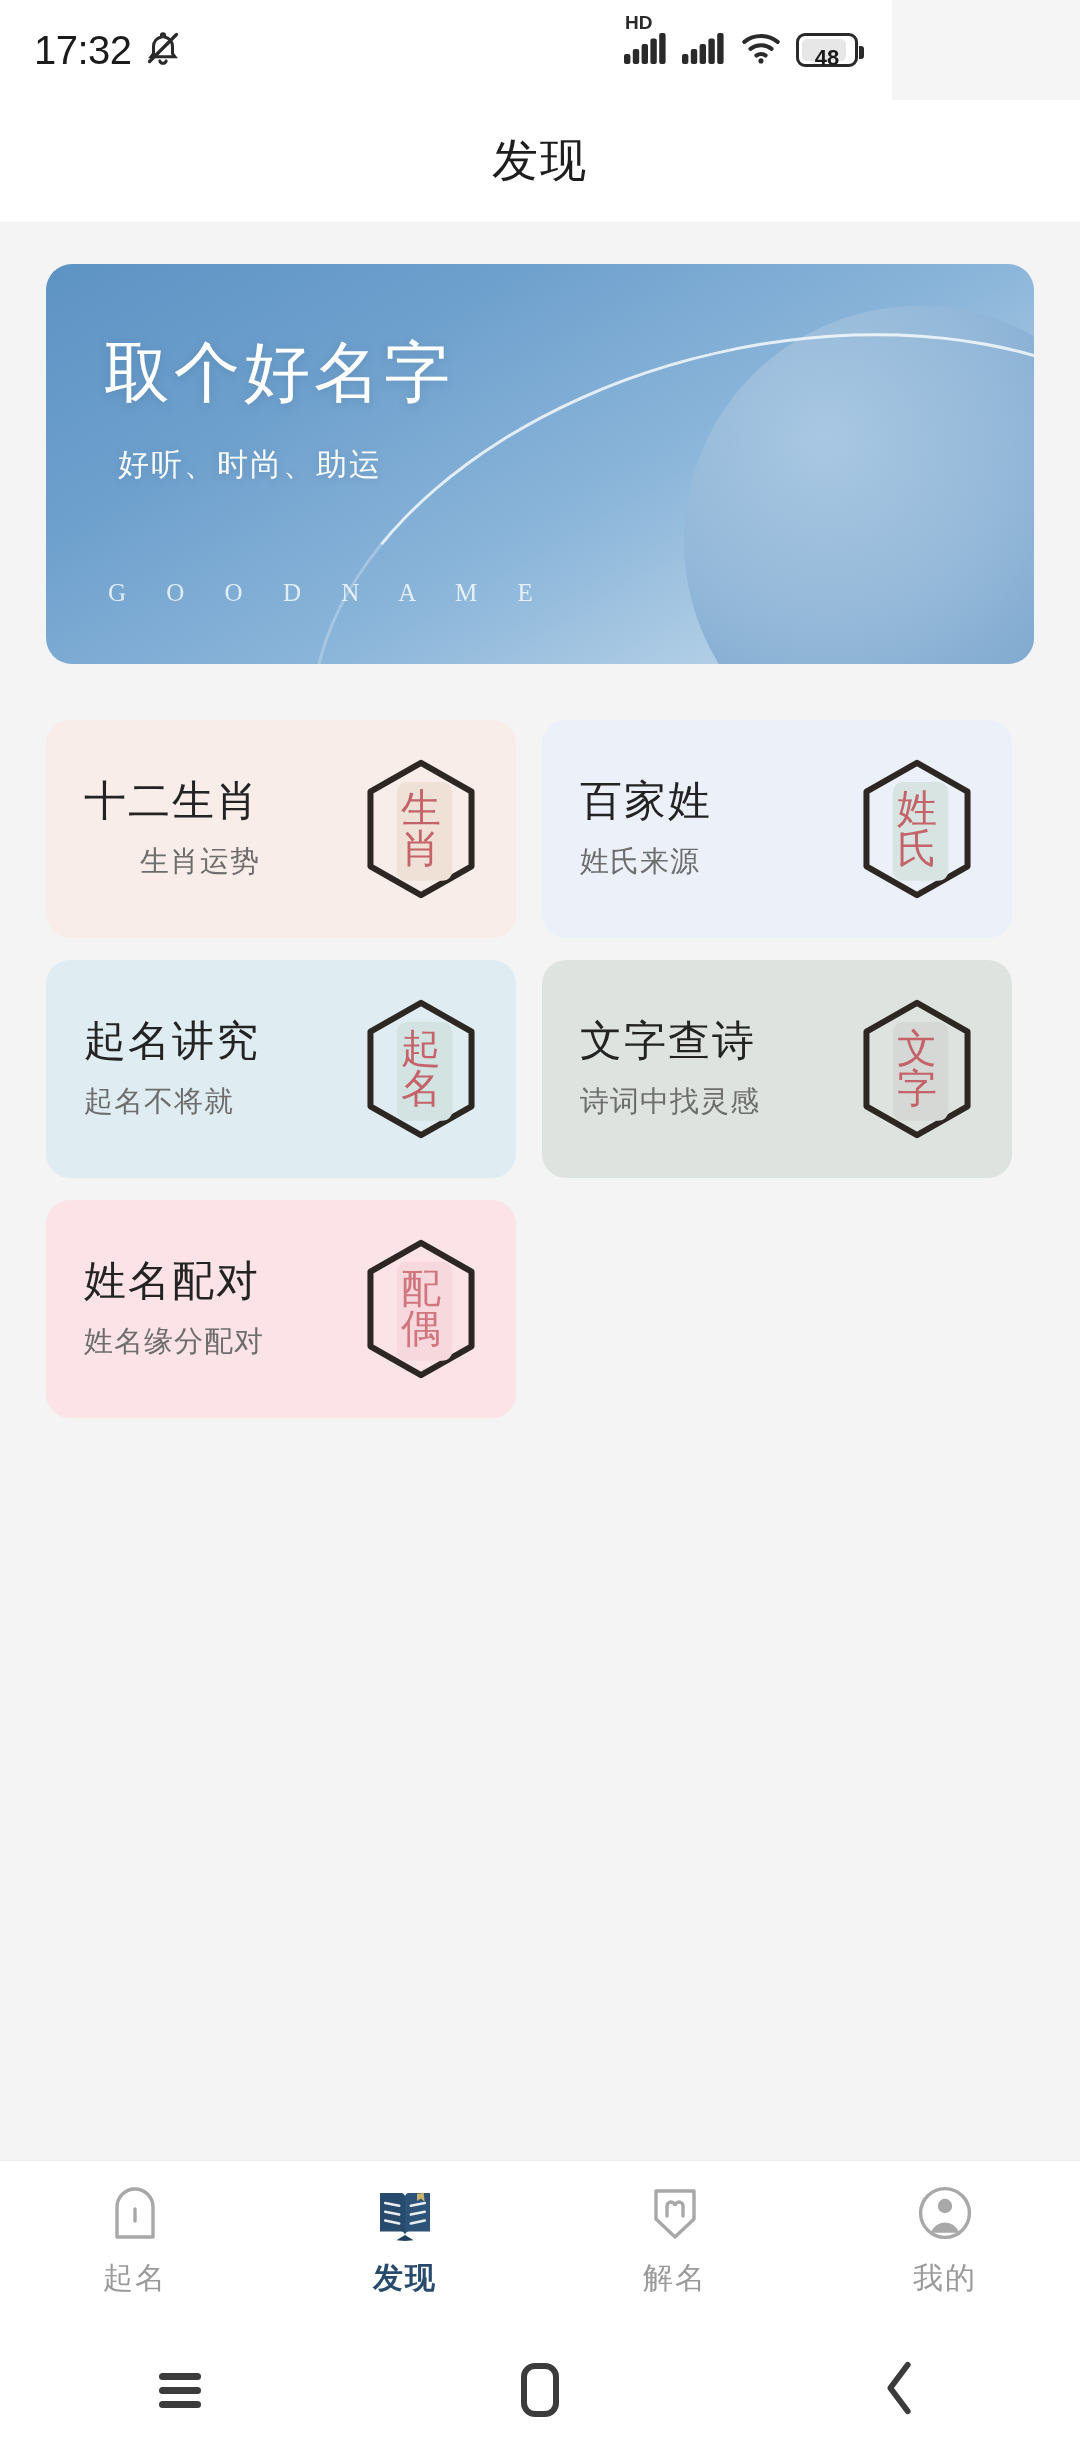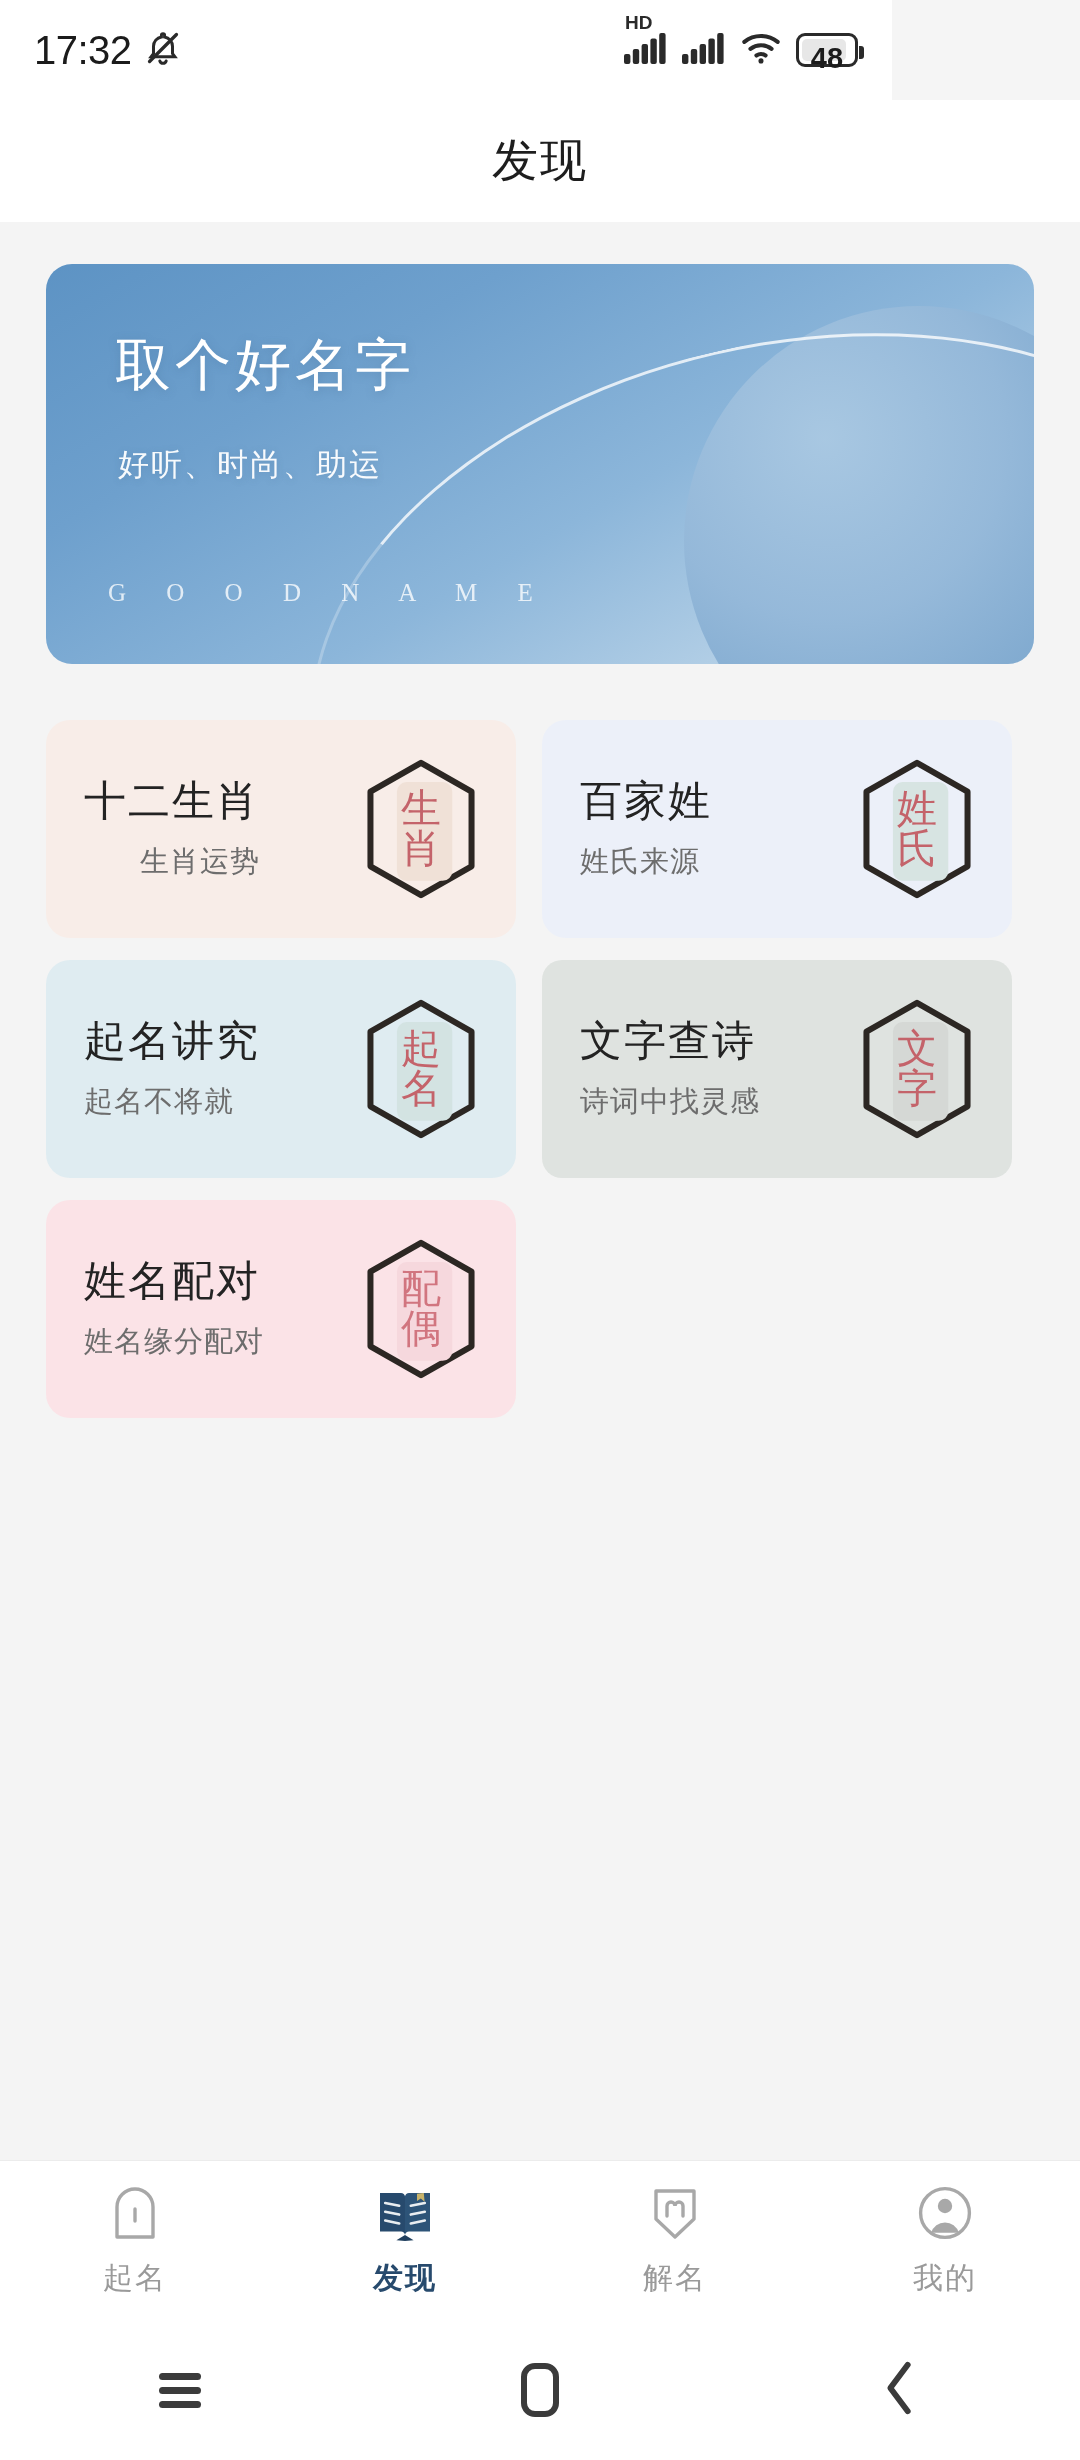--- a/index.html
+++ b/index.html
@@ -16,21 +16,21 @@
     position:absolute; top:0; left:0; width:892px; height:100px;
     background:#ffffff; display:flex; align-items:center;
     justify-content:space-between; padding:0 34px;
   }
   .sb-left { display:flex; align-items:center; gap:12px; }
   .sb-time { font-size:40px; color:#1b1b1b; letter-spacing:-0.5px; font-family:"Liberation Sans",sans-serif; }
   .sb-right { display:flex; align-items:center; gap:14px; }
   .bat { position:relative; width:62px; height:34px; border:3px solid #2a2a2a; border-radius:9px;
          display:flex; align-items:center; justify-content:center; }
   .bat .fill { position:absolute; left:3px; top:3px; bottom:3px; width:44px; background:#e7e7e7; border-radius:5px; }
-  .bat .num { position:relative; font-size:29px; color:#1b1b1b; font-weight:bold; letter-spacing:0;margin-top:16px; }
+  .bat .num { position:relative; font-size:22px; color:#1b1b1b; font-weight:bold; letter-spacing:0;margin-top:16px; }
   .bat:after { content:""; position:absolute; right:-9px; top:10px; width:5px; height:13px;
                background:#2a2a2a; border-radius:0 3px 3px 0; }
 
   
   .header {
     position:absolute; top:100px; left:0; width:1080px; height:122px;
     background:#ffffff; display:flex; align-items:center; justify-content:center;
   }
   .header-title { font-size:46px; color:#1e1e1e; font-family:"Liberation Sans",sans-serif; letter-spacing:2px;}
 
@@ -47,24 +47,23 @@
     position:absolute; right:-120px; top:42px; width:470px; height:470px; border-radius:50%;
     background:radial-gradient(circle at 30% 28%, #a9c8e2 0%, #94b8d9 38%, #7fa9cf 62%, #6e9cc6 85%);
     opacity:.95;
   }
   .banner .arc {
     position:absolute; right:-230px; bottom:-300px; width:960px; height:620px;
     border:3px solid rgba(255,255,255,.72); border-radius:50%;
     transform:rotate(-13deg); border-color:rgba(255,255,255,.78) transparent transparent rgba(255,255,255,.25);
   }
   .banner-title {
-    position:absolute; left:58px; top:64px; font-size:56px; color:#ffffff;
+    position:absolute; left:58px; top:64px; font-size:66px; color:#ffffff;
     font-family:Liberation Mono, monospace; letter-spacing:4px;
     text-shadow:0 2px 10px rgba(70,110,150,.35);
-    margin-left:11px;
   }
   .banner-sub {
     position:absolute; left:72px; top:180px; font-size:31px; color:rgba(255,255,255,.95);
     letter-spacing:2px; text-shadow:0 1px 7px rgba(70,110,150,.3);
   }
   .banner-en {
     position:absolute; left:62px; top:315px; font-size:25px; color:rgba(255,255,255,.78);
     letter-spacing:17px; font-family:"Liberation Serif",serif;
   }
 
@@ -214,21 +213,21 @@
             <svg viewBox="0 0 100 118" aria-hidden="true">
               <path d="M50 4 L92 28 L92 90 L50 114 L8 90 L8 28 Z" fill="none" stroke="#2c2723" stroke-width="5" stroke-linejoin="round"></path>
               <rect x="30" y="20" width="46" height="82" rx="8" fill="#d3e3e2"></rect>
             </svg>
             <div class="glyphs" style="color:#c4636a;">
               <span>起</span>
               <span>名</span>
             </div>
           </div>
         </div>
-        <div class="card" style="background: rgb(223, 227, 224); border-radius: 20px;">
+        <div class="card" style="background: rgb(223, 227, 224);">
           <div class="txt">
             <div class="card-title">文字查诗</div>
             <div class="card-sub">诗词中找灵感</div>
           </div>
           <div class="seal">
             <svg viewBox="0 0 100 118" aria-hidden="true">
               <path d="M50 4 L92 28 L92 90 L50 114 L8 90 L8 28 Z" fill="none" stroke="#2c2723" stroke-width="5" stroke-linejoin="round"></path>
               <rect x="30" y="20" width="46" height="82" rx="8" fill="#d5d8d5"></rect>
             </svg>
             <div class="glyphs" style="color:#c4636a;">

